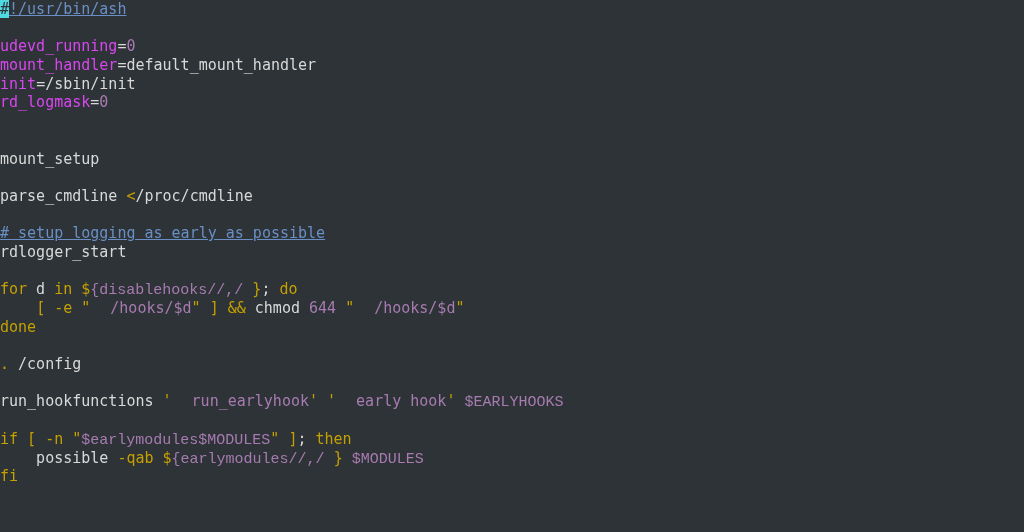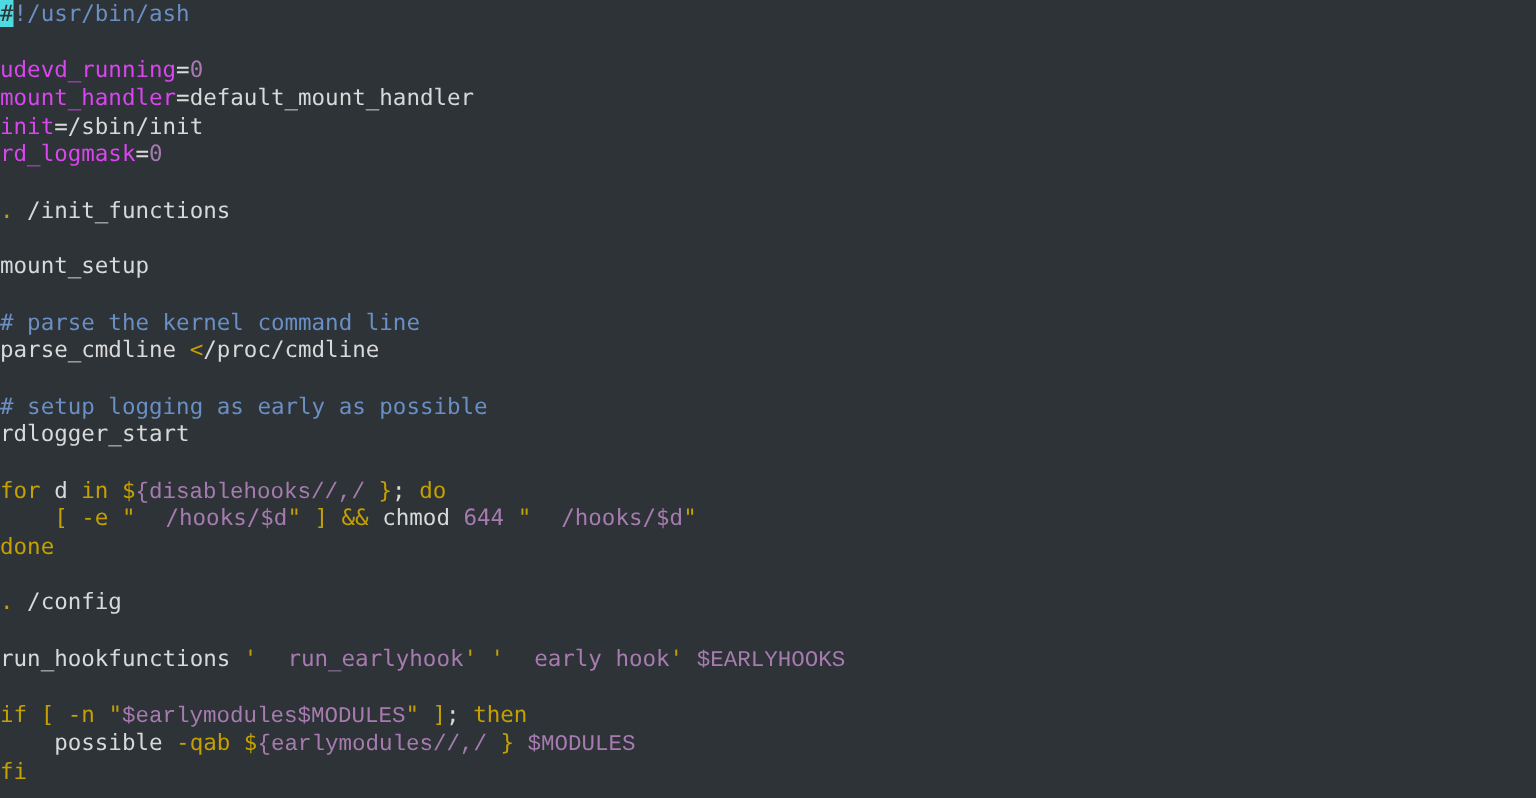--- a/index.html
+++ b/index.html
@@ -31,21 +31,21 @@
     letter-spacing: 0px;
     white-space: pre;
   }
   .line {
     height: 18.7px;
     white-space: pre;
     display: block;
   }
   
   .t-plain   { color: #d8d9d8; }
-  .t-comment { color: #6a8fc4; }
+  .t-comment { color: #6a8fc4; text-decoration: underline; }
   .t-var     { color: #d946ef; }
   .t-kw      { color: #c4a000; }
   .t-op      { color: #c4a000; }
   .t-str     { color: #a77bb0; margin-left: 20px; }
   .t-num     { color: #a77bb0; }
   .t-subst   { color: #a77bb0; font-family: Liberation Mono, monospace; }
   .t-quote   { color: #c4a000; }
   .cursor {
     background: #4fd9e0;
     color: #2d3337;
@@ -55,25 +55,23 @@
 <body>
 
 <div id="terminal">
   <pre id="code"><span class="line"><span class="cursor">#</span><span class="t-comment">!/usr/bin/ash</span>
 </span><span class="line">
 </span><span class="line"><span class="t-var">udevd_running</span><span class="t-plain">=</span><span class="t-num">0</span>
 </span><span class="line"><span class="t-var">mount_handler</span><span class="t-plain">=</span><span class="t-plain">default_mount_handler</span>
 </span><span class="line"><span class="t-var">init</span><span class="t-plain">=</span><span class="t-plain">/sbin/init</span>
 </span><span class="line"><span class="t-var">rd_logmask</span><span class="t-plain">=</span><span class="t-num">0</span>
 </span><span class="line">
-</span><span class="line"><span class="t-kw">.</span><span class="t-plain"> /init_functions</span>
 </span><span class="line">
 </span><span class="line"><span class="t-plain">mount_setup</span>
 </span><span class="line">
-</span><span class="line"><span class="t-comment"># parse the kernel command line</span>
 </span><span class="line"><span class="t-plain">parse_cmdline </span><span class="t-op">&lt;</span><span class="t-plain">/proc/cmdline</span>
 </span><span class="line">
 </span><span class="line"><span class="t-comment"># setup logging as early as possible</span>
 </span><span class="line"><span class="t-plain">rdlogger_start</span>
 </span><span class="line">
 </span><span class="line"><span class="t-kw">for</span><span class="t-plain"> d </span><span class="t-kw">in</span><span class="t-plain"> </span><span class="t-quote">$</span><span class="t-subst">{disablehooks//,/ </span><span class="t-quote">}</span><span class="t-plain">; </span><span class="t-kw">do</span>
 </span><span class="line"><span class="t-plain">    </span><span class="t-kw">[</span><span class="t-plain"> </span><span class="t-kw">-e</span><span class="t-plain"> </span><span class="t-quote">"</span><span class="t-str">/hooks/$d</span><span class="t-quote">"</span><span class="t-plain"> </span><span class="t-kw">]</span><span class="t-plain"> </span><span class="t-kw">&amp;&amp;</span><span class="t-plain"> chmod </span><span class="t-num">644</span><span class="t-plain"> </span><span class="t-quote">"</span><span class="t-str">/hooks/$d</span><span class="t-quote">"</span>
 </span><span class="line"><span class="t-kw">done</span>
 </span><span class="line">
 </span><span class="line"><span class="t-kw">.</span><span class="t-plain"> /config</span>

